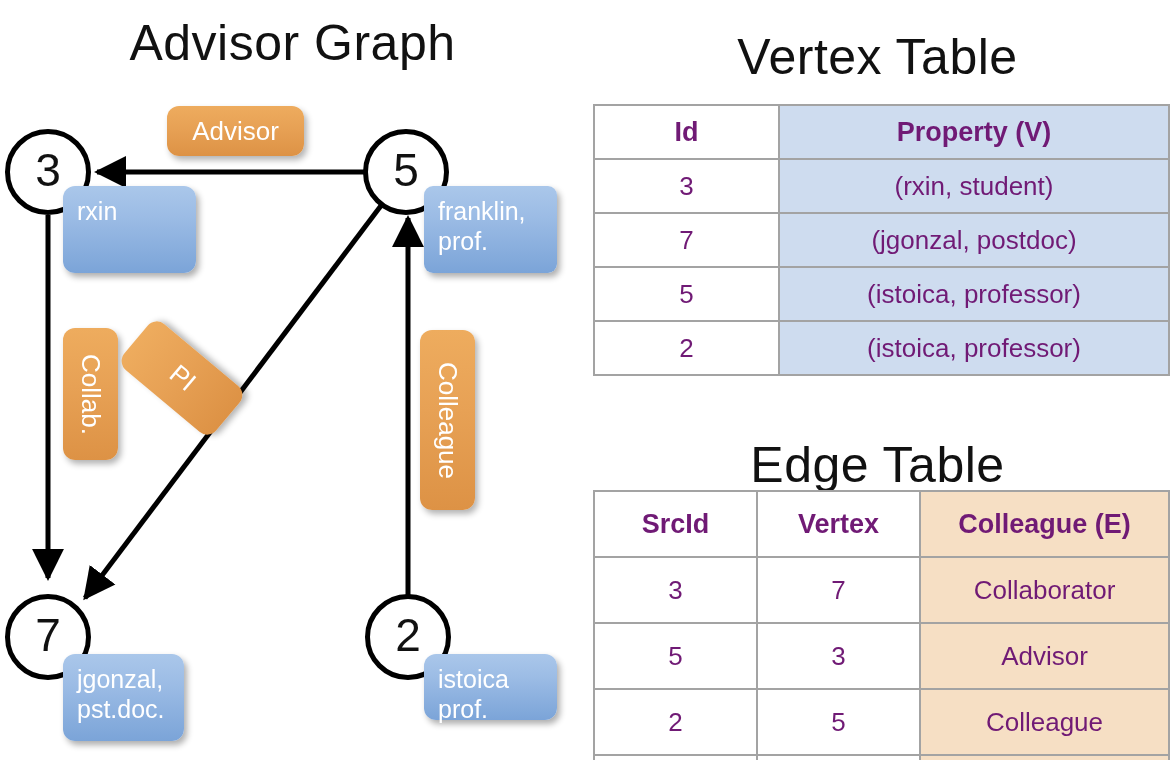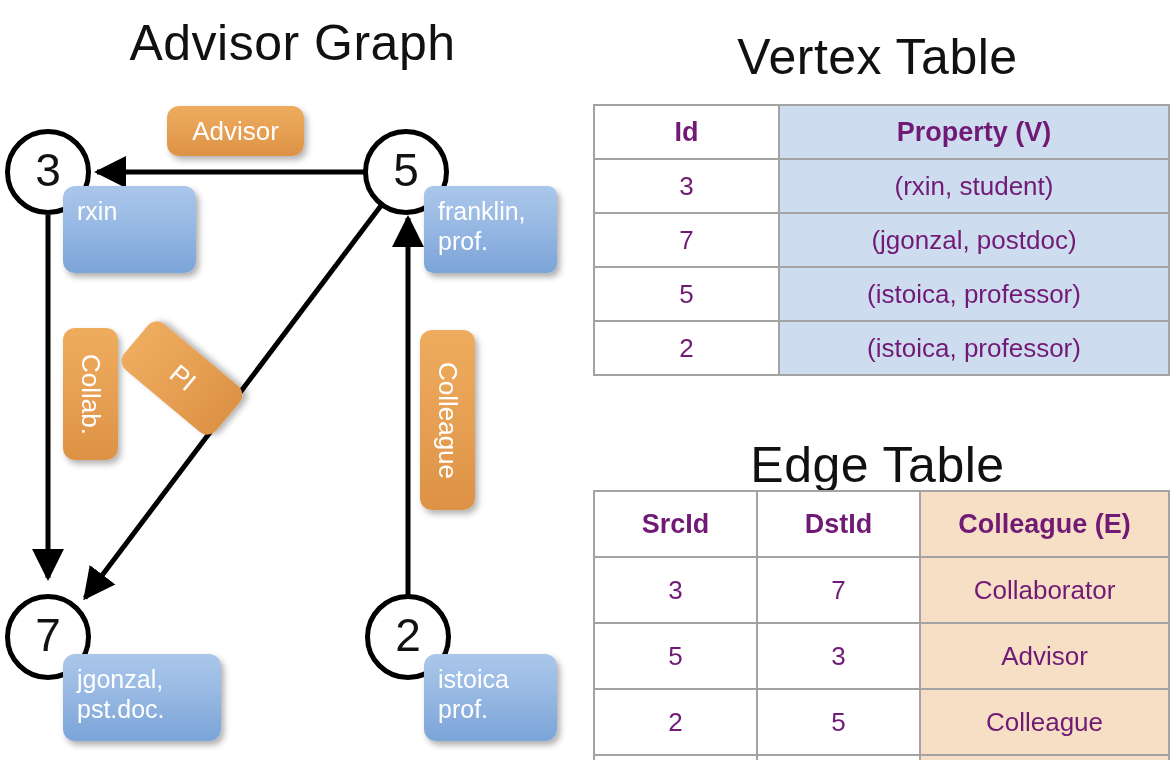--- a/index.html
+++ b/index.html
@@ -170,29 +170,29 @@
     <span class="node-label">5</span>
   </div>
   <div class="prop-box" style="left:424px; top:186px; width:133px; height:87px;border-radius:9px;">
     <div>franklin,</div>
     <div>prof.</div>
   </div>
 
   <div class="node-circle" style="left:5px; top:594px;">
     <span class="node-label">7</span>
   </div>
-  <div class="prop-box" style="left:63px; top:654px; width:158px; height:87px;">
+  <div class="prop-box" style="left:63px; top:654px; width:121px; height:87px;">
     <div>jgonzal,</div>
     <div>pst.doc.</div>
   </div>
 
   <div class="node-circle" style="left:365px; top:594px;">
     <span class="node-label">2</span>
   </div>
-  <div class="prop-box" style="left:424px; top:654px; width:133px; height:87px;">
+  <div class="prop-box" style="left:424px; top:654px; width:133px; height:66px;">
     <div>istoica</div>
     <div>prof.</div>
   </div>
 
   <div class="edge-box" style="left:167px; top:106px; width:137px; height:50px;">
     <span>Advisor</span>
   </div>
 
   <div class="edge-box vertical-text" style="left:63px; top:328px; width:55px; height:132px;">
     <span>Collab.</span>
@@ -241,21 +241,21 @@
 
 <table class="data-table" id="edge-table">
   <colgroup>
       <col class="c-src">
       <col class="c-dst">
       <col class="c-prop">
     </colgroup>
   <thead>
     <tr>
       <th class="cell-white">SrcId</th>
-      <th class="cell-white">DstId</th>
+      <th class="cell-white">Vertex</th>
       <th class="cell-tan">Colleague (E)</th>
     </tr>
   </thead>
   <tbody>
     <tr>
       <td class="cell-white">3</td>
       <td class="cell-white">7</td>
       <td class="cell-tan">Collaborator</td>
     </tr>
     <tr>

